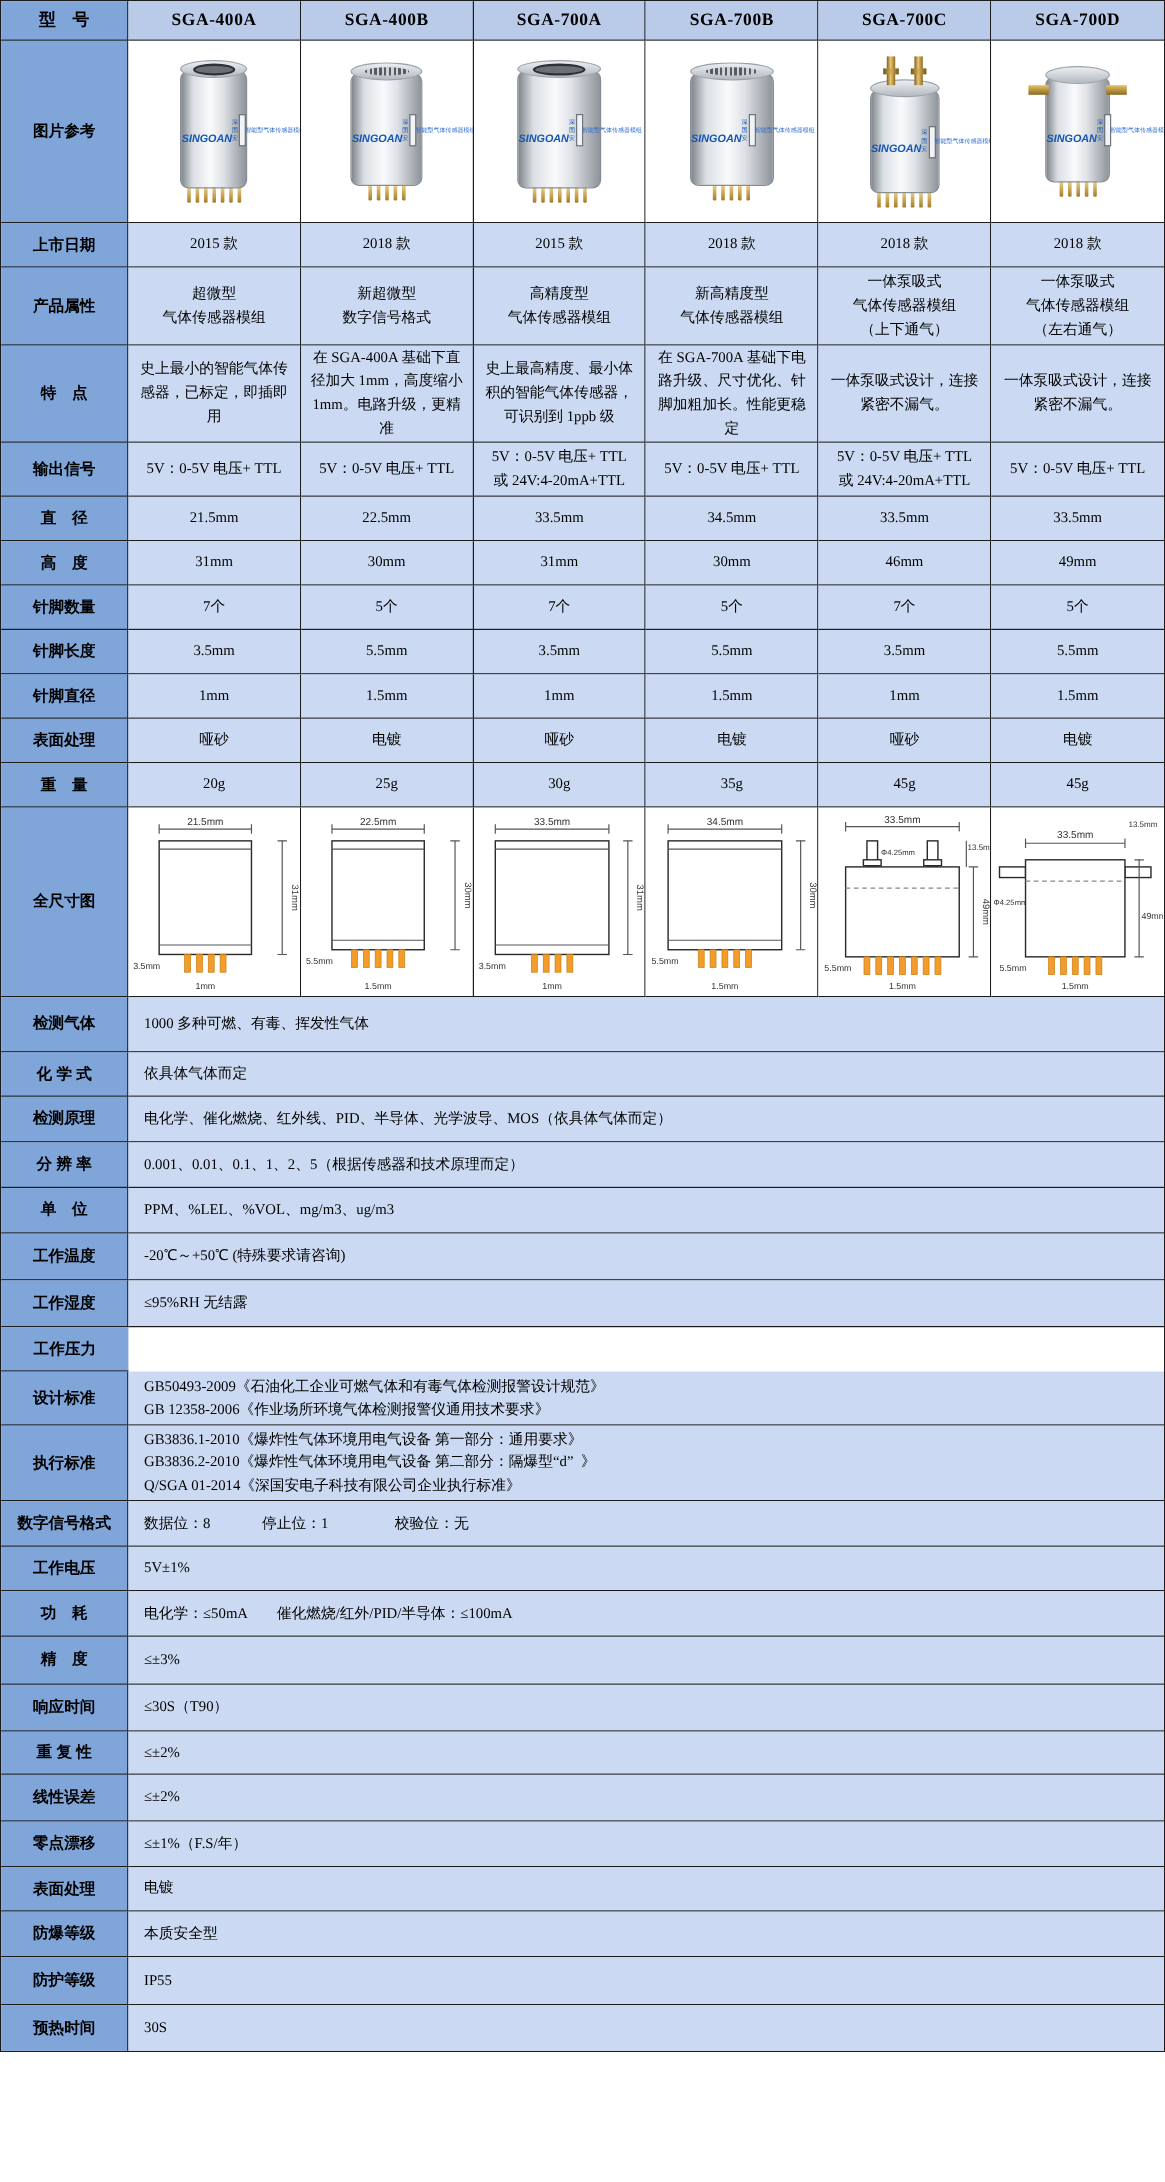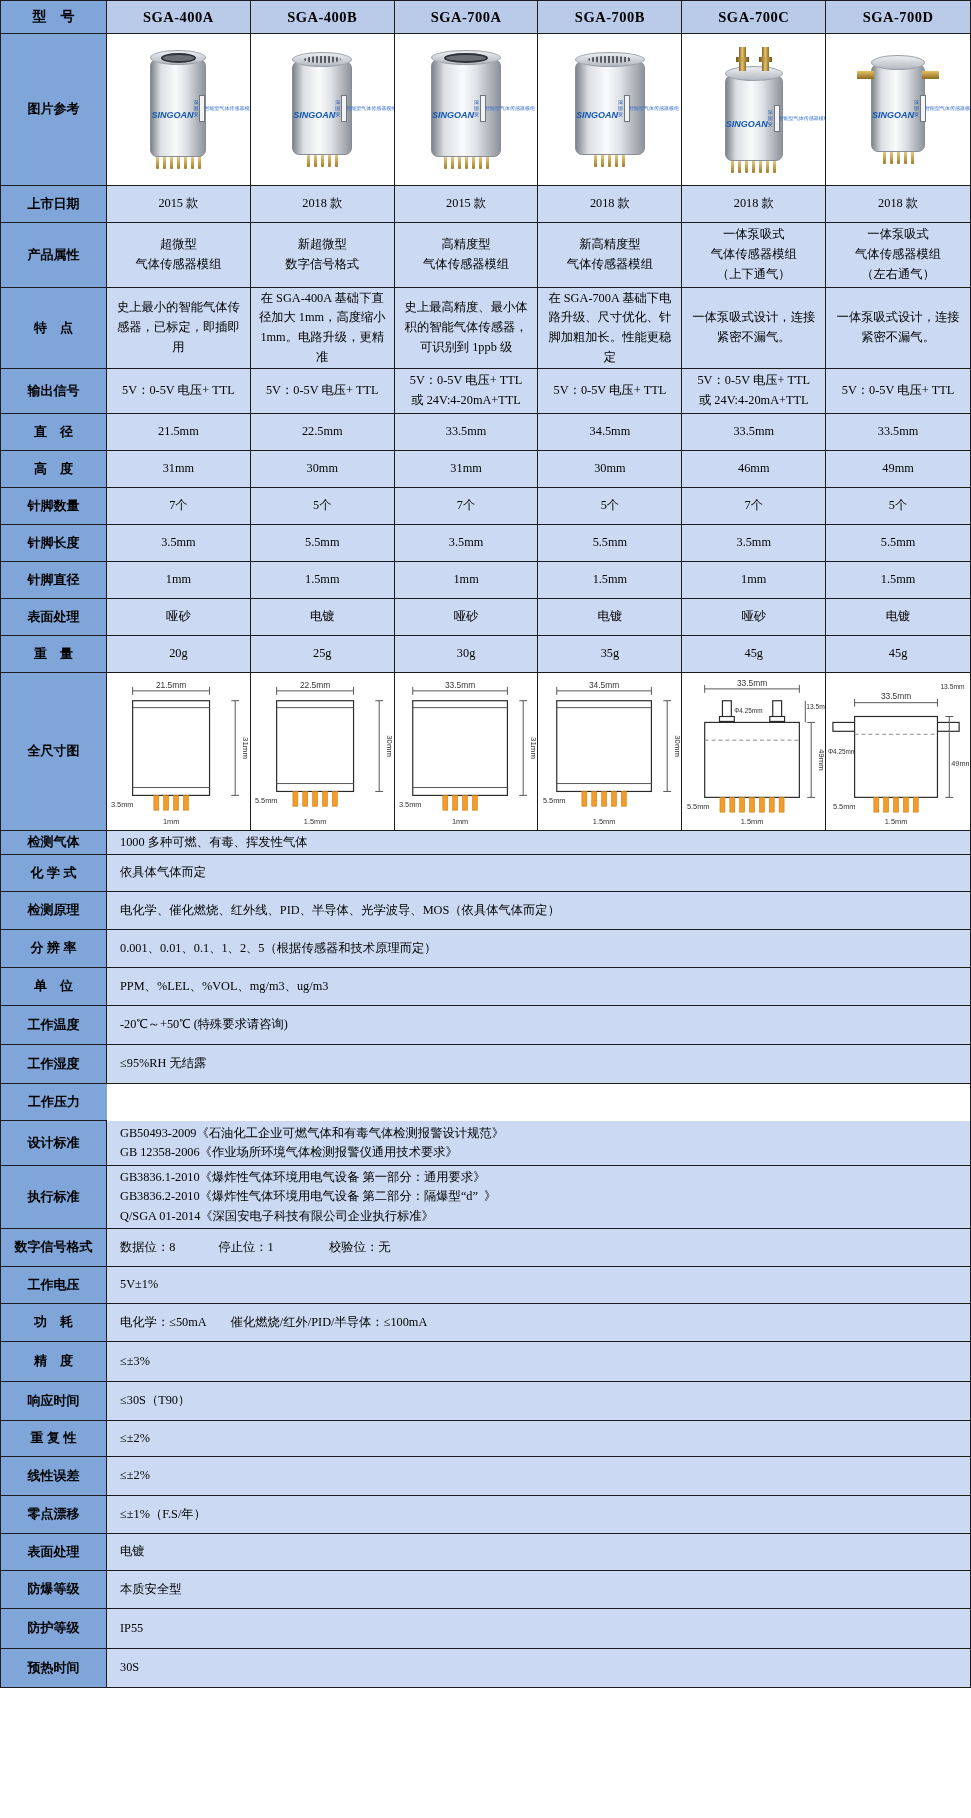--- a/index.html
+++ b/index.html
@@ -452,21 +452,21 @@
           <rect class="pin" x="47.5" y="122" width="5" height="15"></rect>
           <rect class="pin" x="57.5" y="122" width="5" height="15"></rect>
           <rect class="pin" x="67.5" y="122" width="5" height="15"></rect>
           <rect class="pin" x="77.5" y="122" width="5" height="15"></rect>
           <rect class="pin" x="87.5" y="122" width="5" height="15"></rect>
           <text x="6" y="134" font-size="7.5">5.5mm</text>
           <text x="70" y="149" font-size="7.5" text-anchor="middle">1.5mm</text>
         </svg>
       </div>
     </div>
-    <div class="row full" style="height:24px">
+    <div class="row full" style="height:46px">
       <div class="cell label">检测气体</div>
       <div class="cell fval">1000 多种可燃、有毒、挥发性气体</div>
     </div>
     <div class="row full" style="height:37px">
       <div class="cell label">化 学 式</div>
       <div class="cell fval">依具体气体而定</div>
     </div>
     <div class="row full" style="height:38px">
       <div class="cell label">检测原理</div>
       <div class="cell fval">电化学、催化燃烧、红外线、PID、半导体、光学波导、MOS（依具体气体而定）</div>

